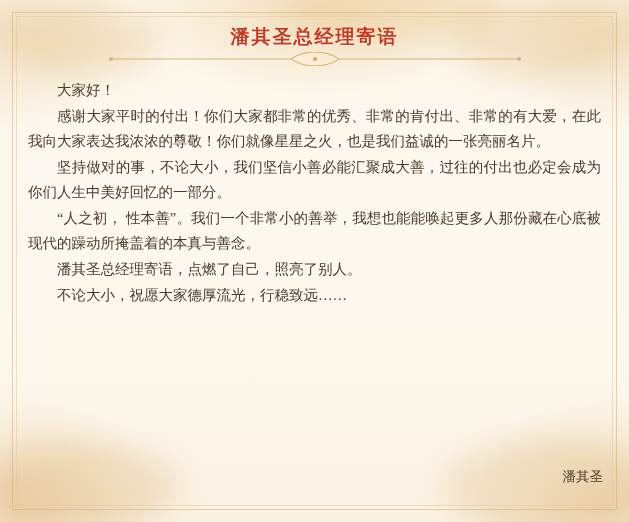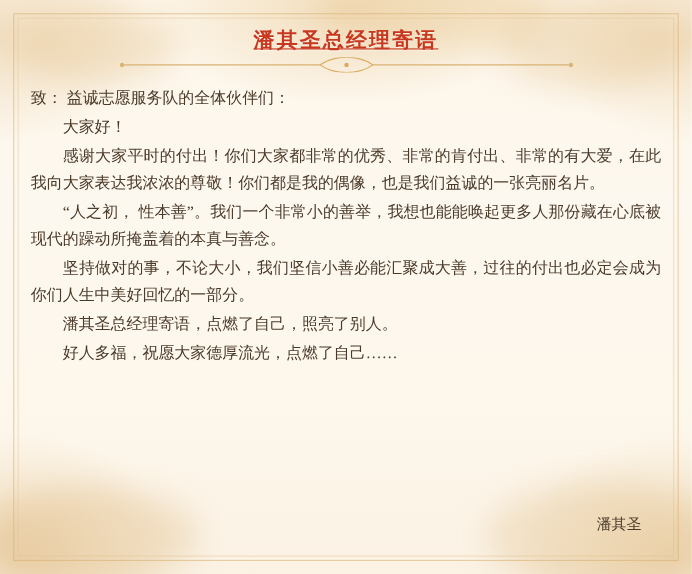--- a/index.html
+++ b/index.html
@@ -60,21 +60,20 @@
     z-index: 3;
   }
   .title {
     display: inline-block;
     font-family: "Liberation Serif", serif;
     font-size: 19px;
     font-weight: bold;
     letter-spacing: 2px;
     color: #c8381f;
     text-shadow: 0 1px 0 rgba(255,255,255,0.6);
-    text-decoration: underline;
   }
   .title-rule {
     position: absolute;
     left: 0; right: 0;
     top: 52px;
     height: 14px;
     z-index: 2;
   }
   .title-rule svg { display: block; margin: 0 auto; }
 
@@ -94,21 +93,21 @@
     color: #4a3a2a;
     margin: 0 0 1px 0;
     text-align: justify;
     text-justify: inter-ideograph;
   }
   .salutation { text-indent: 0; }
   .para { text-indent: 2em; }
 
   .signature {
     position: absolute;
-    right: 46px;
+    right: 26px;
     bottom: 34px;
     text-align: right;
     z-index: 3;
   }
   .sig-name,
   .sig-date {
     font-family: "Liberation Serif", serif;
     font-size: 13.5px;
     line-height: 23px;
     color: #4a3a2a;
@@ -136,26 +135,25 @@
       <path d="M8 7 H186" stroke="#d9b274" stroke-width="1" fill="none"></path>
       <path d="M234 7 H412" stroke="#d9b274" stroke-width="1" fill="none"></path>
       <path d="M186 7 q10 -7 24 -7 q14 0 24 7 q-10 7 -24 7 q-14 0 -24 -7 z" stroke="#d9a85c" stroke-width="1" fill="none"></path>
       <circle cx="210" cy="7" r="2" fill="#d9a85c"></circle>
       <circle cx="6" cy="7" r="2" fill="#d9b274"></circle>
       <circle cx="414" cy="7" r="2" fill="#d9b274"></circle>
     </svg>
   </div>
 
   <div class="content">
-    <p class="salutation">致： 益诚志愿服务队的全体伙伴们：</p>
     <p class="para">大家好！</p>
-    <p class="para">感谢大家平时的付出！你们大家都非常的优秀、非常的肯付出、非常的有大爱，在此我向大家表达我浓浓的尊敬！你们都是我的偶像，也是我们益诚的一张亮丽名片。</p>
+    <p class="para">感谢大家平时的付出！你们大家都非常的优秀、非常的肯付出、非常的有大爱，在此我向大家表达我浓浓的尊敬！你们就像星星之火，也是我们益诚的一张亮丽名片。</p>
+    <p class="para">坚持做对的事，不论大小，我们坚信小善必能汇聚成大善，过往的付出也必定会成为你们人生中美好回忆的一部分。</p>
     <p class="para">“人之初， 性本善”。我们一个非常小的善举，我想也能能唤起更多人那份藏在心底被现代的躁动所掩盖着的本真与善念。</p>
-    <p class="para">坚持做对的事，不论大小，我们坚信小善必能汇聚成大善，过往的付出也必定会成为你们人生中美好回忆的一部分。</p>
     <p class="para">潘其圣总经理寄语，点燃了自己，照亮了别人。</p>
-    <p class="para">好人多福，祝愿大家德厚流光，点燃了自己……</p>
+    <p class="para">不论大小，祝愿大家德厚流光，行稳致远……</p>
   </div>
 
   <div class="signature">
     <div class="sig-name">潘其圣</div>
   </div>
 
 </div>
 
 </body></html>

